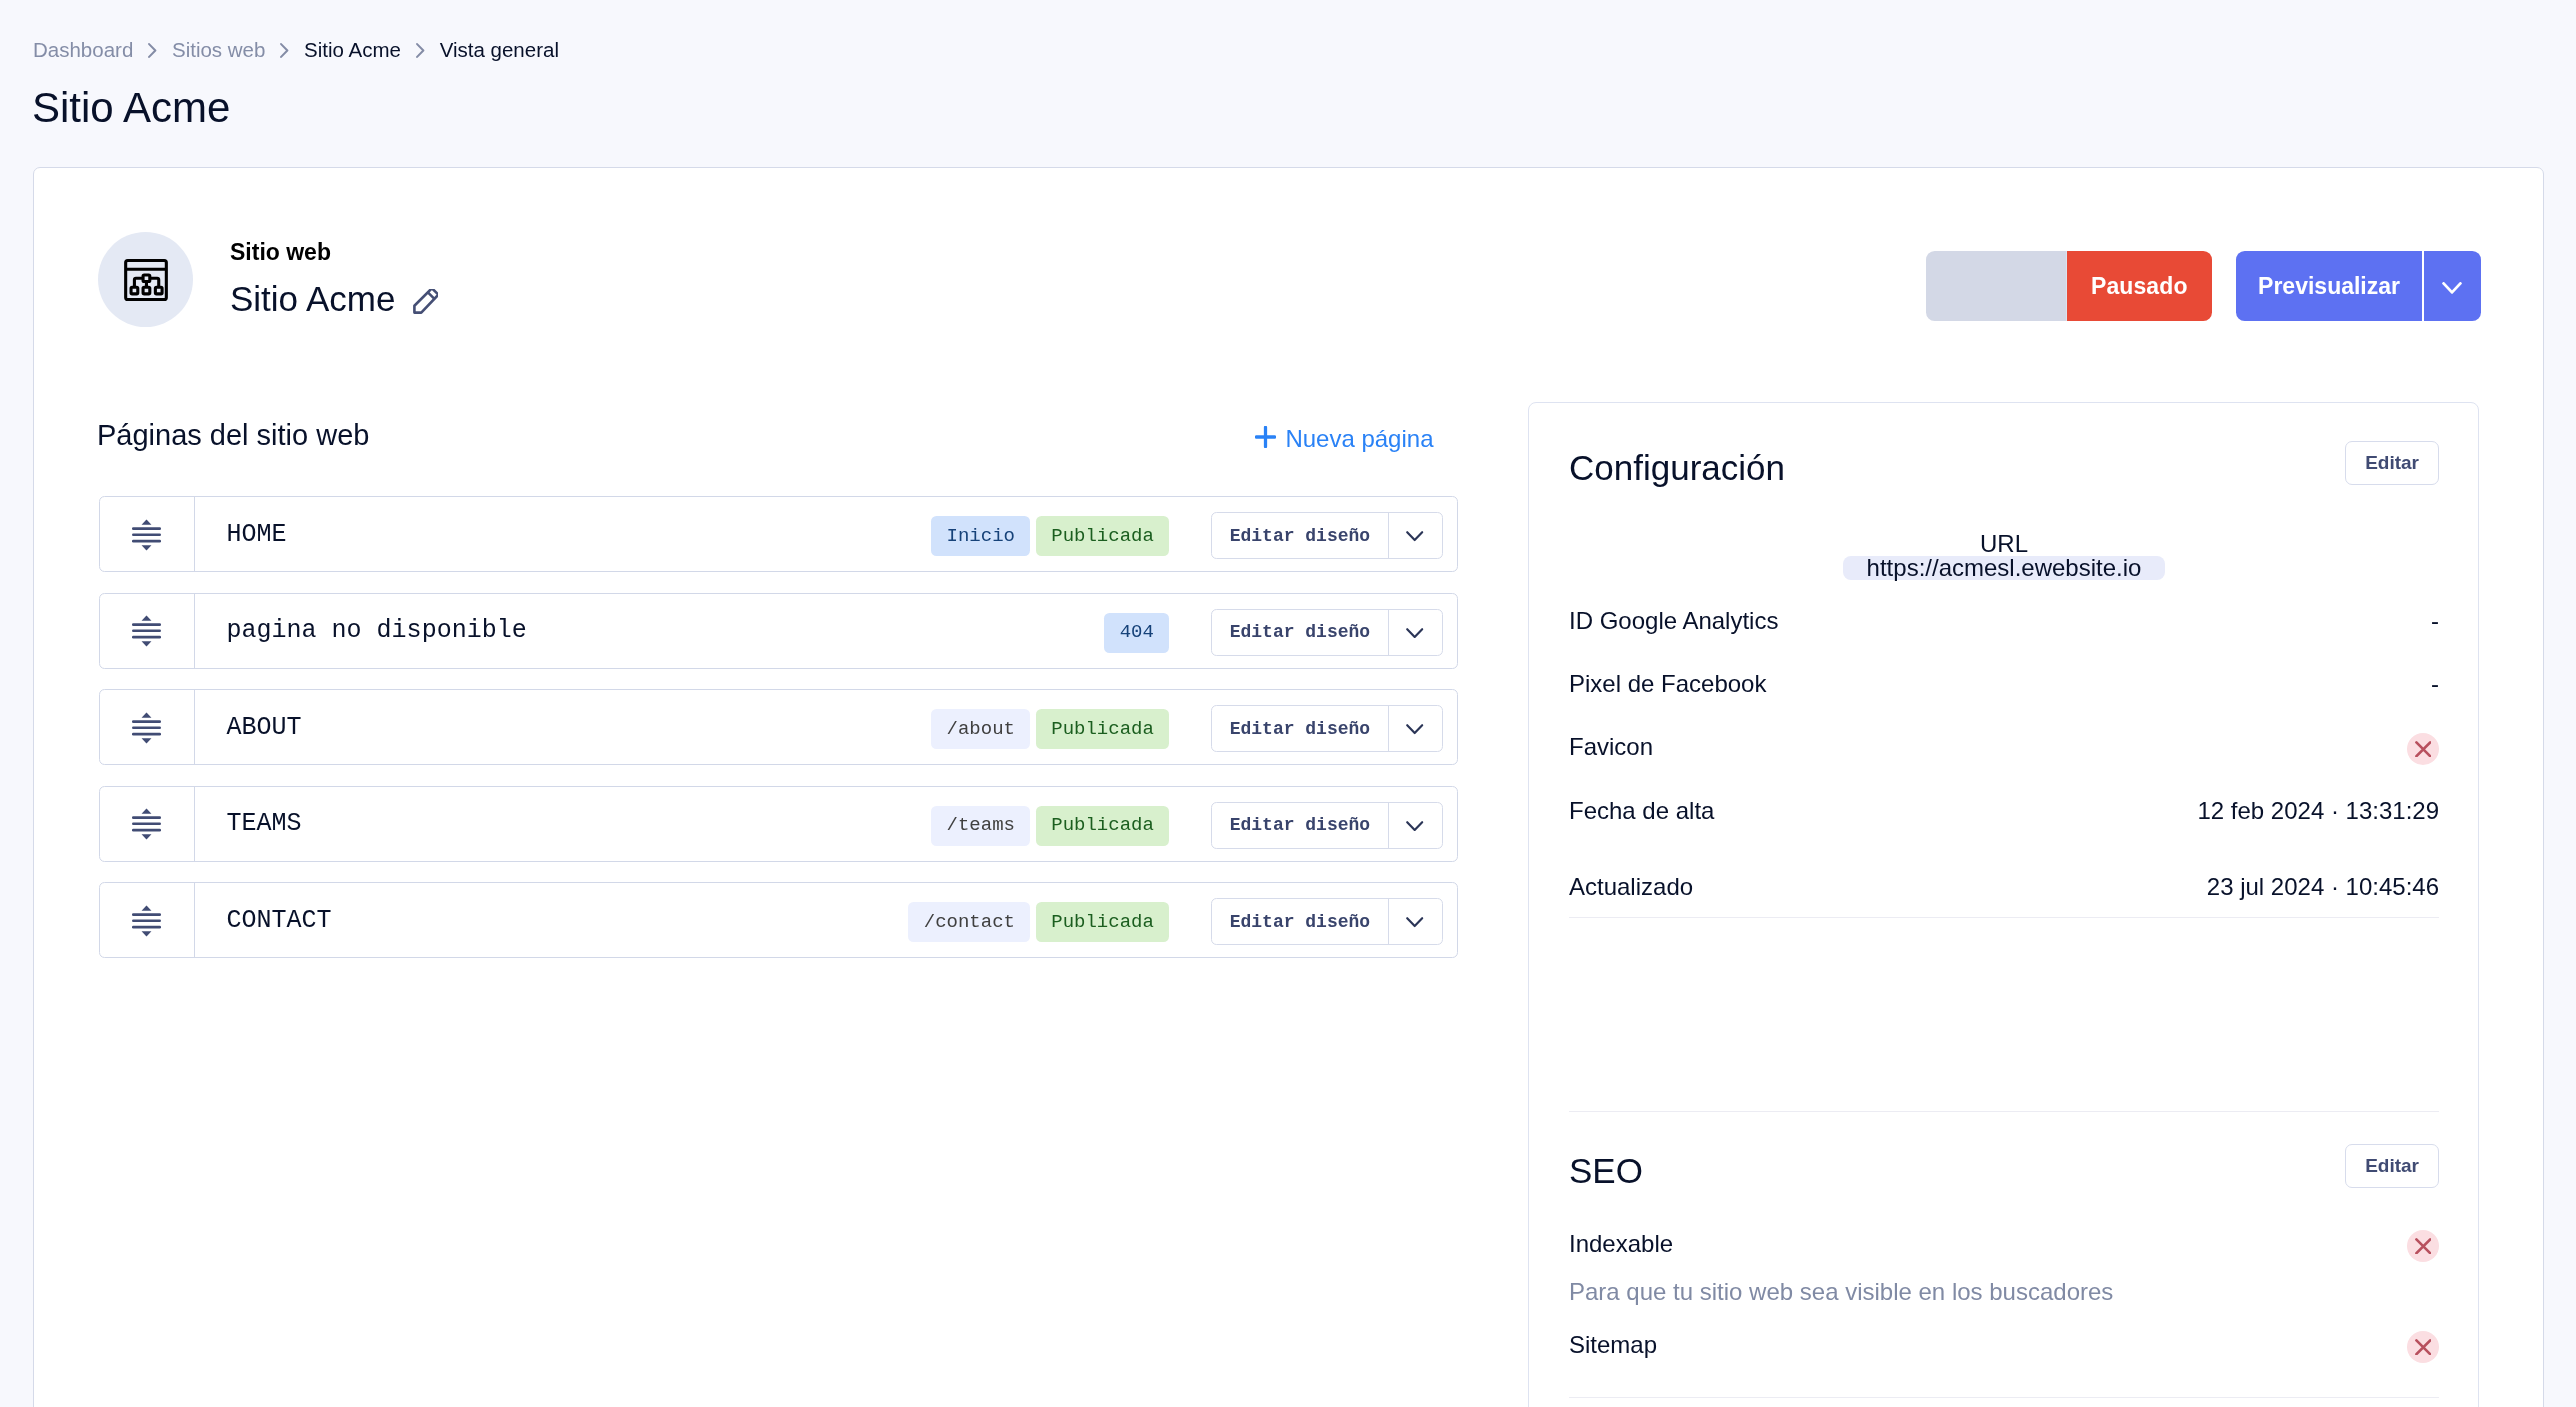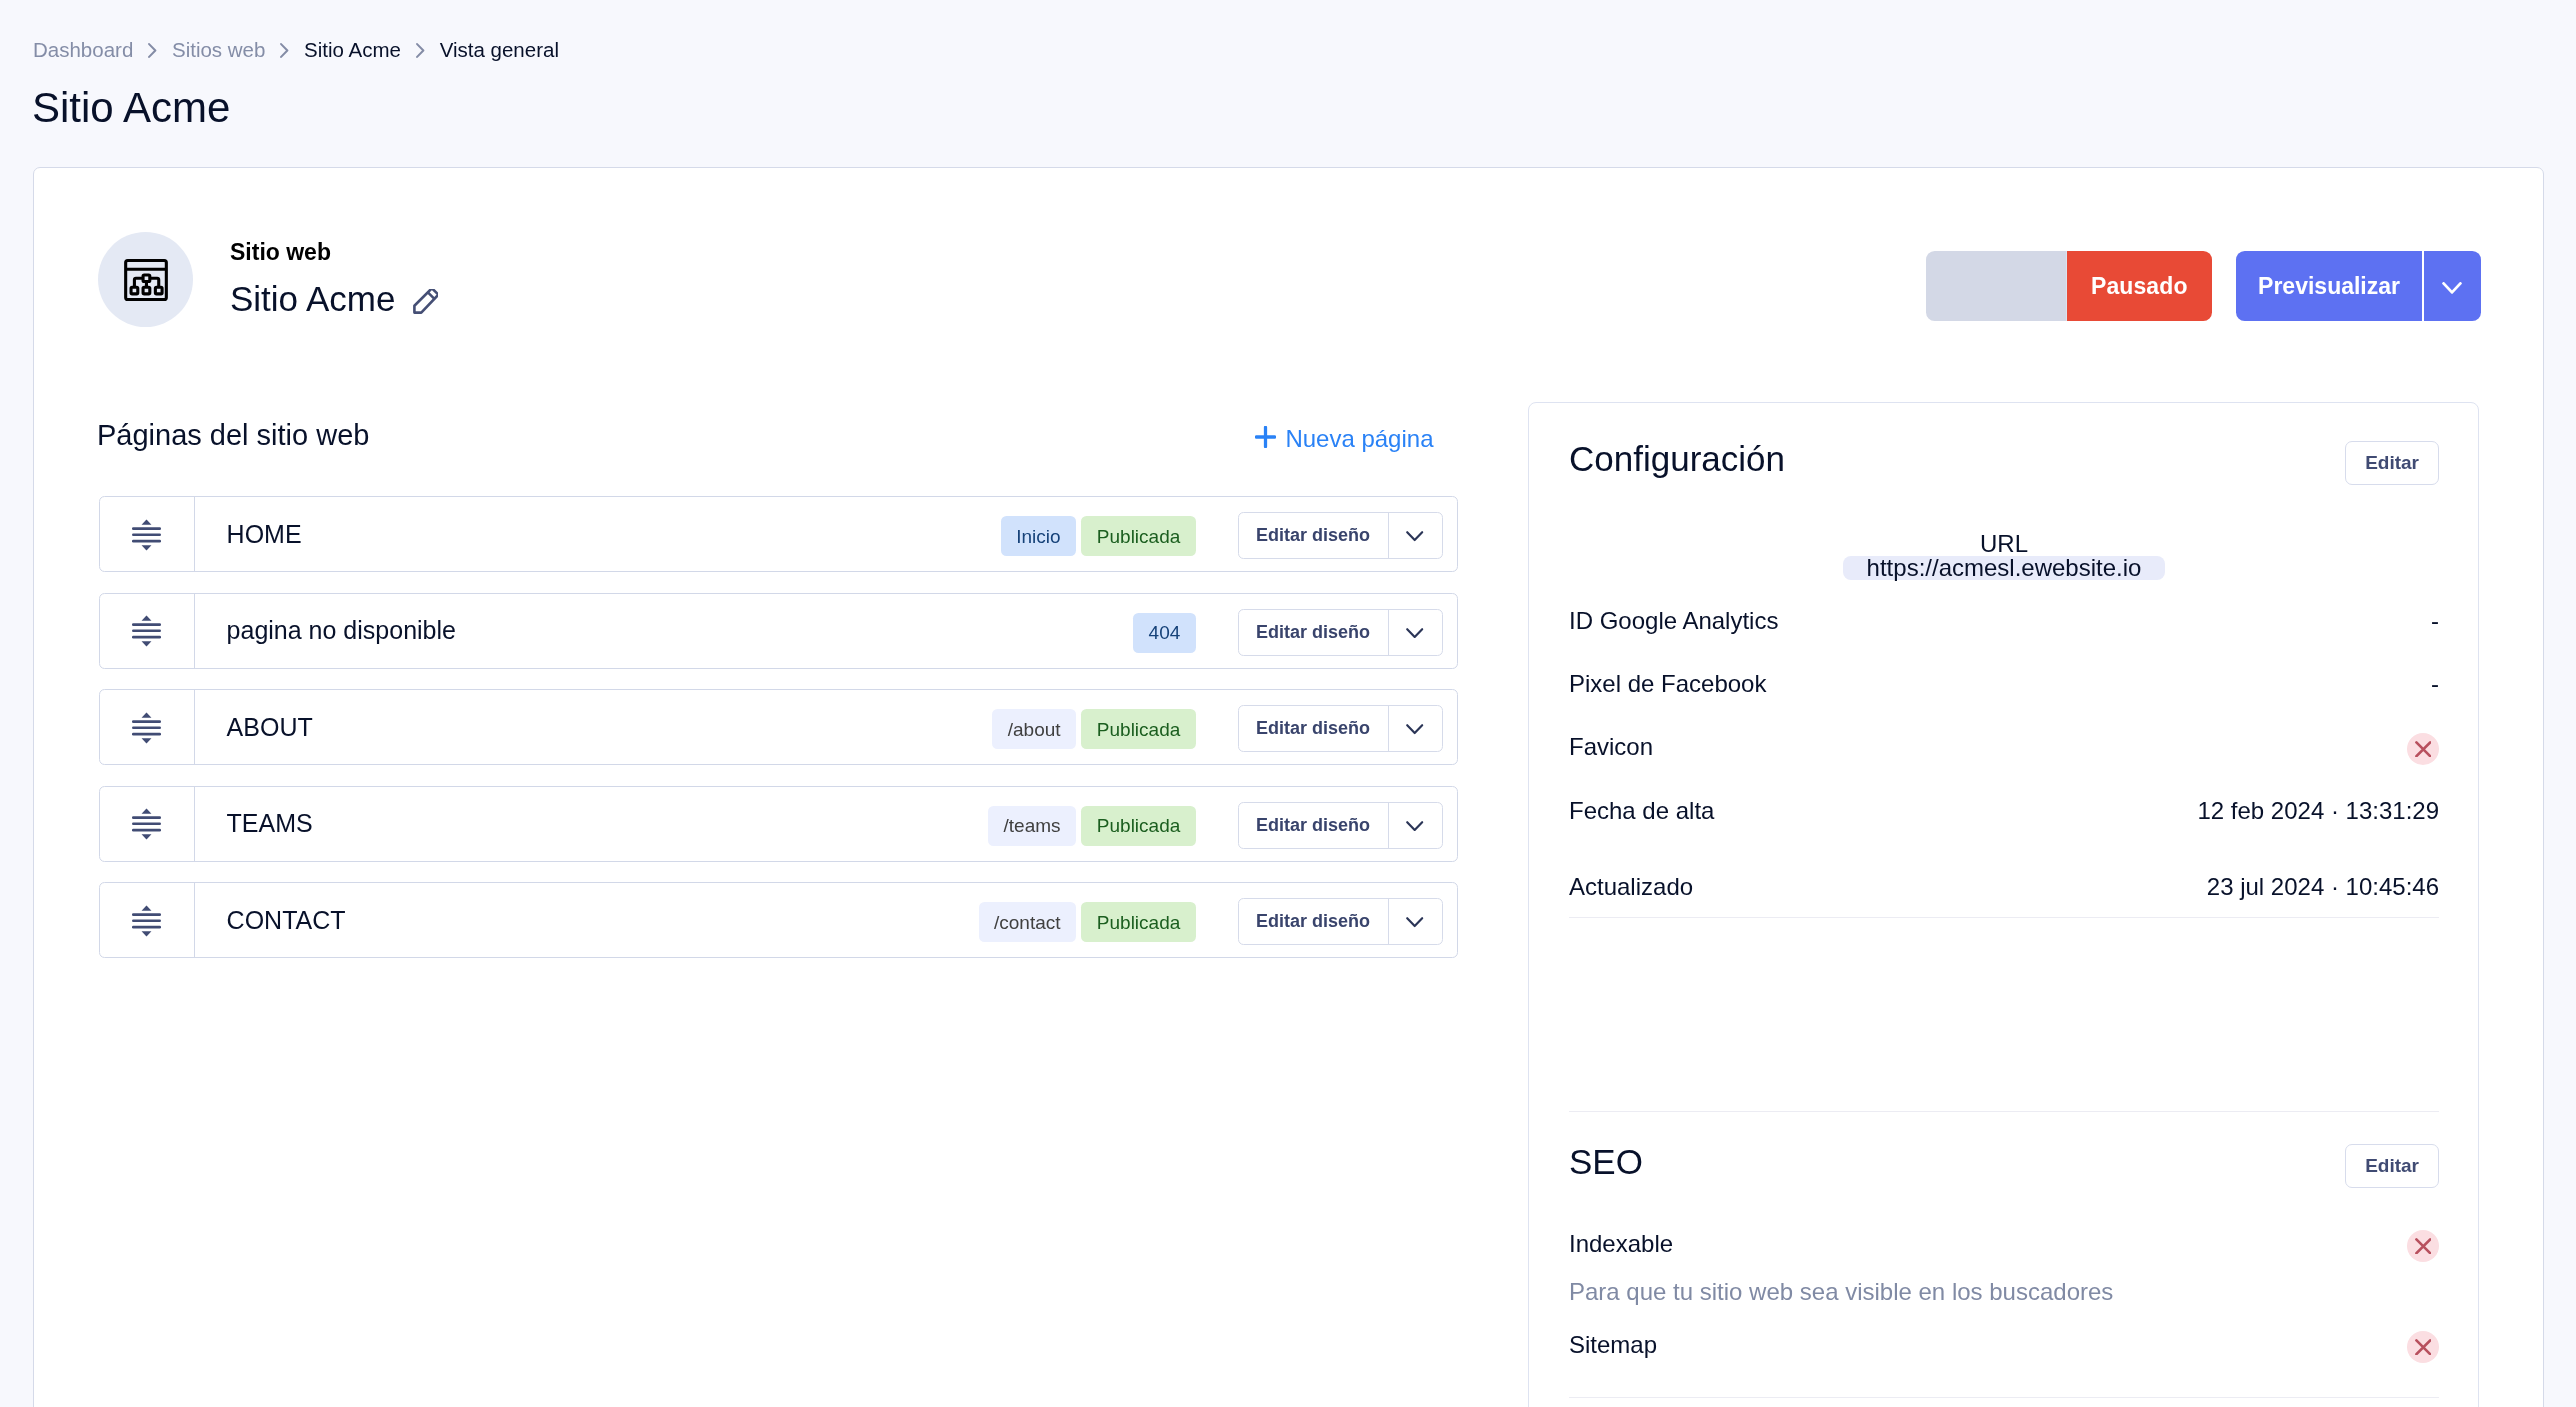--- a/index.html
+++ b/index.html
@@ -39,40 +39,40 @@
   .btn-primary .lbl { padding:0 22px; font-size:23px; font-weight:700; display:flex; align-items:center; }
   .btn-primary .dv { width:1.6px; background:#fff; margin:0; }
   .btn-primary .caret { width:57px; display:flex; align-items:center; justify-content:center; }
 
   
   .pages { position:absolute; left:97px; top:421px; width:1361px; }
   .pages-head { display:flex; align-items:flex-start; justify-content:space-between; height:36px; }
   .pages-title { font-size:29px; line-height:1; }
   .newpage { color:#2a82f6; font-size:24px; display:flex; align-items:center; gap:9.5px; margin-top:4px; margin-right:24.5px; }
   .rows { margin-top:39px; margin-left:1.6px; width:1359px; display:flex; flex-direction:column; gap:20.5px; }
-  .row { height:76px; border:1.1px solid #d2d8e8; border-radius:5.5px; display:flex; align-items:center; }
+  .row { height:76px; border:1.1px solid #d2d8e8; border-radius:5.5px; display:flex; align-items:center;font-family:Liberation Mono, monospace; }
   .row-handle { width:95px; align-self:stretch; display:flex; align-items:center; justify-content:center; border-right:1.1px solid #d2d8e8; flex:none; }
   .row-handle svg { margin-top:1.6px; }
   .row-name { padding-left:32px; font-size:25px; flex:1; line-height:1; }
   .badges { display:flex; align-items:center; gap:5.5px; }
   .badge { position:relative; top:2.4px; font-size:19px; padding:0 15.4px; height:40px; border-radius:5.5px; line-height:1; white-space:nowrap; display:flex; align-items:center; }
   .badge.path { background:#ecf0fe; color:#404040; }
   .badge.inicio { background:#d1e2fc; color:#164279; }
   .badge.pub { background:#d8f0cd; color:#1b5e1f; }
   .badge.e404 { background:#d1e2fc; color:#164279; }
   .row-actions { position:relative; top:1.6px; display:flex; margin-left:42px; margin-right:14px; border:1.1px solid #d6dbea; border-radius:5.5px; height:47px; flex:none; }
   .row-actions .lbl { padding:0 17.4px; display:flex; align-items:center; font-size:18px; font-weight:700; color:#39446c; }
   .row-actions .sep { width:1.1px; background:#d6dbea; }
   .row-actions .car { width:53px; display:flex; align-items:center; justify-content:center; }
   .row-actions .car svg { margin-top:1.6px; }
 
   
   .panel { position:absolute; left:1528px; top:402px; width:951px; height:1044px;
            background:#fff; border:1.2px solid #dee3f1; border-radius:8px; overflow:hidden; }
-  .sec-head { position:absolute; left:40px; right:39px; display:flex; align-items:flex-start; justify-content:space-between; height:44px; }
+  .sec-head { position:absolute; left:40px; right:39px; display:flex; align-items:flex-end; justify-content:space-between; height:44px; }
   .panel-h { font-size:35px; font-weight:400; letter-spacing:0px; line-height:1; }
   .btn-outline { border:1.2px solid #d7dcec; border-radius:7px; padding:0 19px; height:44px; font-size:19px; font-weight:700; color:#404b73; background:#fff; display:flex; align-items:center; font-family:inherit; }
   .kv { position:absolute; left:40px; right:39px; display:flex; align-items:center; justify-content:space-between; font-size:24px; line-height:1; }
   .kv .val { color:#08112a; }
   .pill { background:#e8ebfa; border-radius:8px; padding:0 24px; height:51px; line-height:1; display:flex; align-items:center; }
   .hr { position:absolute; left:40px; right:39px; height:1.1px; background:#ececf3; }
   .muted { color:#808aa4; font-size:24px; line-height:1; }
   .abs { position:absolute; left:40px; right:39px; }
   .xcircle { position:relative; top:2.4px; width:32px; height:32px; border-radius:50%; background:#fbdee2; display:flex; align-items:center; justify-content:center; flex:none; }
 </style>

